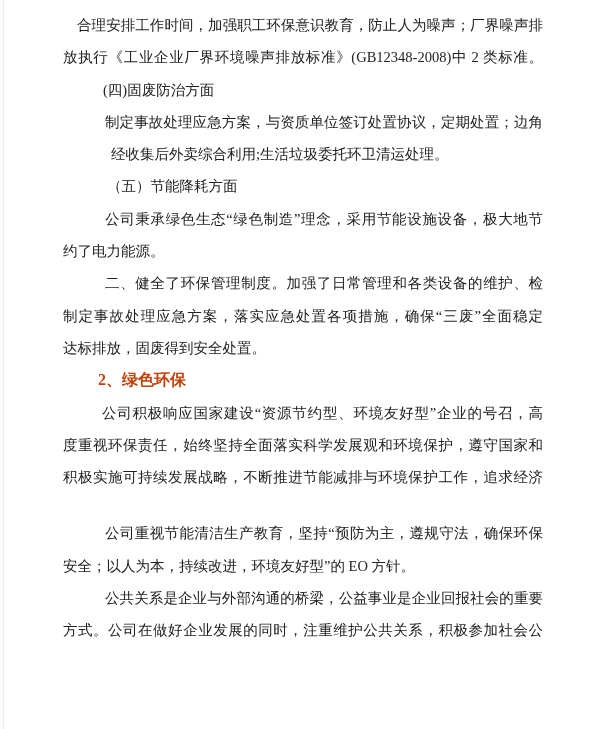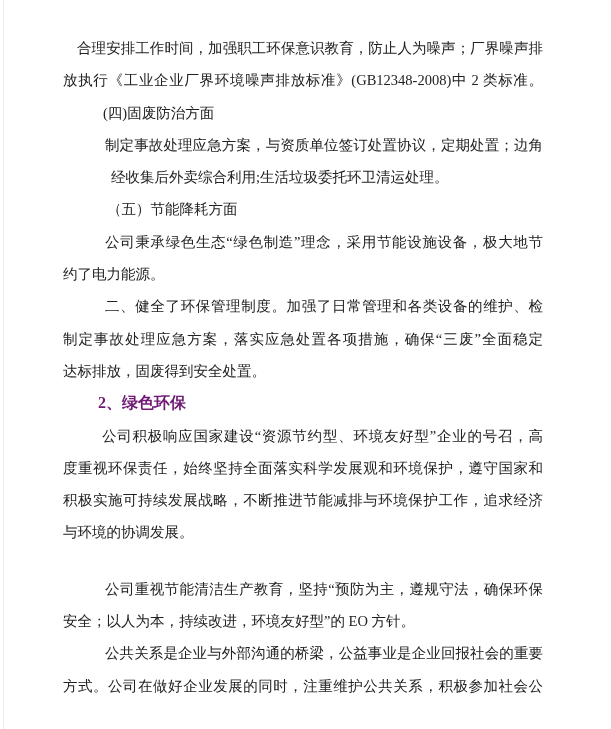--- a/index.html
+++ b/index.html
@@ -19,39 +19,39 @@
     position: absolute;
     left: 3px;
     top: 0;
     bottom: 0;
     width: 1px;
     background: #ececec;
   }
   .text-block {
     position: absolute;
     left: 63px;
-    top: 32px;
+    top: 9px;
     width: 480px;
   }
   .line {
     height: 32.3px;
     line-height: 32.3px;
     font-size: 14.5px;
     color: #212121;
     overflow: hidden;
   }
   .line.fill {
     text-align: justify;
     text-align-last: justify;
     text-justify: inter-character;
   }
   .line.heading {
     font-weight: bold;
     font-size: 16px;
-    color: #701a75;
+    color: #c2410c;
   }
 </style>
 </head>
 <body>
 
 <div class="page">
   <div class="edge-line"></div>
   <div class="text-block">
       <div class="line fill" style="padding-left: 14px;">合理安排工作时间，加强职工环保意识教育，防止人为噪声；厂界噪声排</div>
       <div class="line fill" style="padding-left: 0px;">放执行《工业企业厂界环境噪声排放标准》(GB12348-2008)中 2 类标准。</div>
@@ -61,19 +61,18 @@
       <div class="line" style="padding-left: 44px;">（五）节能降耗方面</div>
       <div class="line fill" style="padding-left: 42px;">公司秉承绿色生态“绿色制造”理念，采用节能设施设备，极大地节</div>
       <div class="line" style="padding-left: 0px;">约了电力能源。</div>
       <div class="line fill" style="padding-left: 42px;">二、健全了环保管理制度。加强了日常管理和各类设备的维护、检查，</div>
       <div class="line fill" style="padding-left: 0px;">制定事故处理应急方案，落实应急处置各项措施，确保“三废”全面稳定</div>
       <div class="line" style="padding-left: 0px;">达标排放，固废得到安全处置。</div>
       <div class="line heading" style="padding-left: 35px;">2、绿色环保</div>
       <div class="line fill" style="padding-left: 39px;">公司积极响应国家建设“资源节约型、环境友好型”企业的号召，高</div>
       <div class="line fill" style="padding-left: 0px;">度重视环保责任，始终坚持全面落实科学发展观和环境保护，遵守国家和</div>
       <div class="line fill" style="padding-left: 0px;">积极实施可持续发展战略，不断推进节能减排与环境保护工作，追求经济</div>
-      <div class="line" style="padding-left: 0px;">与环境的协调发展。</div>
       <div class="line fill" style="padding-left: 42px; margin-top: 24px;">公司重视节能清洁生产教育，坚持“预防为主，遵规守法，确保环保</div>
       <div class="line" style="padding-left: 0px;">安全；以人为本，持续改进，环境友好型”的 EO 方针。</div>
       <div class="line fill" style="padding-left: 42px;">公共关系是企业与外部沟通的桥梁，公益事业是企业回报社会的重要</div>
       <div class="line fill" style="padding-left: 0px;">方式。公司在做好企业发展的同时，注重维护公共关系，积极参加社会公</div>
     </div>
 </div>
 
 </body></html>

